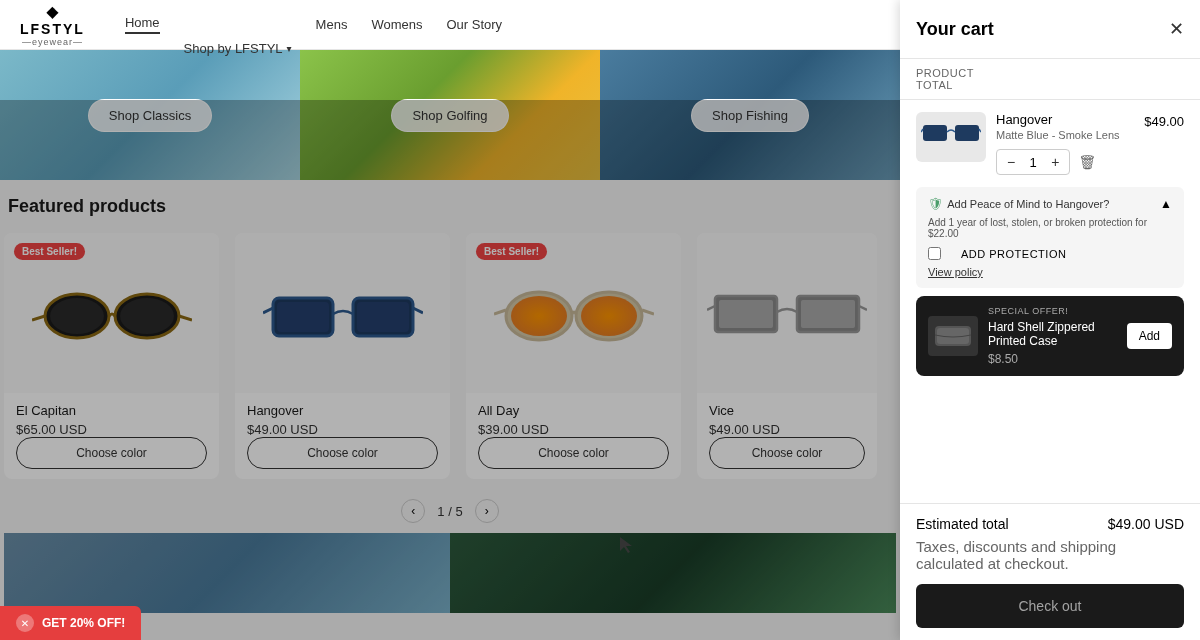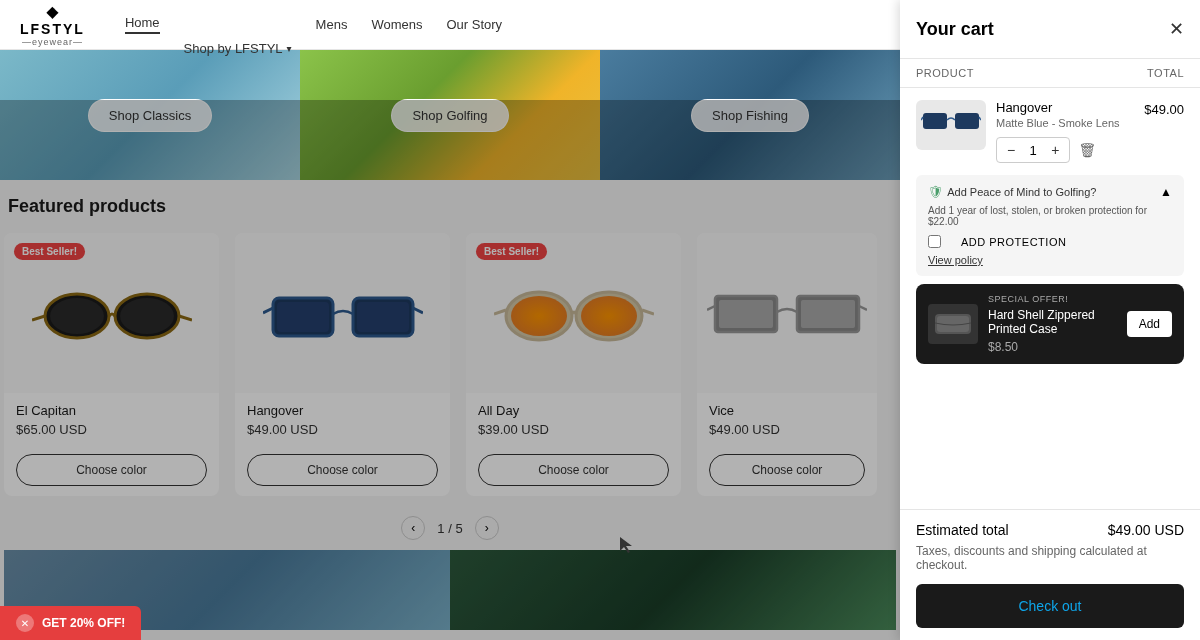--- a/index.html
+++ b/index.html
@@ -116,21 +116,21 @@
     }
     .product-name {
       font-size: 13px;
       font-weight: 500;
       color: #1a1a1a;
       margin-bottom: 4px;
     }
     .product-price {
       font-size: 13px;
       color: #333;
-      margin-bottom: 17px;
+      margin-bottom: 0;
     }
     .choose-color-btn {
       width: 100%;
       border: 1px solid #333;
       background: white;
       border-radius: 20px;
       padding: 8px;
       font-size: 12px;
       cursor: pointer;
       color: #333;
@@ -188,20 +188,21 @@
     }
     .cart-columns {
       display: flex;
       justify-content: space-between;
       padding: 8px 16px;
       font-size: 11px;
       color: #666;
       text-transform: uppercase;
       letter-spacing: 0.5px;
       border-bottom: 1px solid #e5e5e5;
+      flex-direction: column;
     }
     .cart-body {
       flex: 1;
       overflow-y: auto;
       padding: 12px 16px;
     }
     .cart-item {
       display: flex;
       gap: 10px;
       margin-bottom: 12px;
@@ -323,25 +324,25 @@
       border-top: 1px solid #e5e5e5;
       padding: 12px 16px;
     }
     .estimated-total {
       display: flex;
       justify-content: space-between;
       margin-bottom: 6px;
     }
     .estimated-label { font-size: 14px; font-weight: 500; }
     .estimated-value { font-size: 14px; font-weight: 500; }
-    .tax-note { font-size: 12px; color: #666; margin-bottom: 12px; }
+    .tax-note { font-size: 15px; color: #666; margin-bottom: 12px; }
     .checkout-btn {
       width: 100%;
       background: #1a1a1a;
-      color: #0ea5e9;
+      color: #a3a3a3;
       border: none;
       border-radius: 6px;
       padding: 14px;
       font-size: 14px;
       font-weight: 500;
       cursor: pointer;
     }
 
     
     .discount-banner {
@@ -616,21 +617,21 @@
       </div>
       <div style="display:flex; flex-direction:column; align-items:flex-end; justify-content:flex-start; padding-top:2px;">
         <span class="cart-item-price">$49.00</span>
       </div>
     </div>
 
     <div class="protection-section">
       <div class="protection-header">
         <div class="protection-title">
           <span class="shield-icon">🛡</span>
-          <span>Add Peace of Mind to Golfing?</span>
+          <span>Add Peace of Mind to Hangover?</span>
         </div>
         <span style="font-size:12px; cursor:pointer;">▲</span>
       </div>
       <div class="protection-desc">Add 1 year of lost, stolen, or broken protection for $22.00</div>
       <div class="protection-check">
         <input type="checkbox" style="">
         <label class="protection-check-label">ADD PROTECTION</label>
       </div>
       <span class="view-policy">View policy</span>
     </div>

